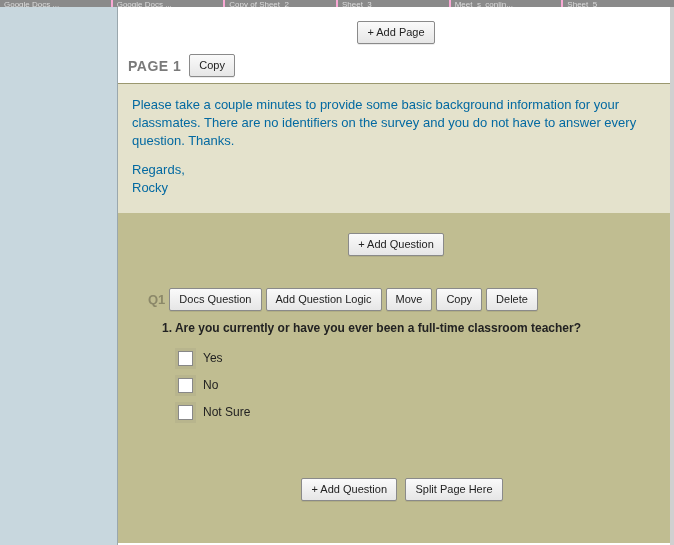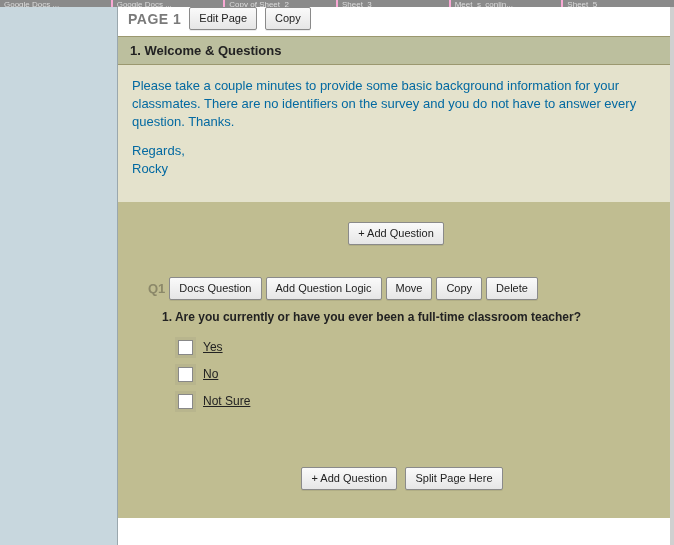--- a/index.html
+++ b/index.html
@@ -88,21 +88,21 @@
   }
 
   .intro-block {
     background: #e4e2cc;
     padding: 12px 14px 16px;
     font-size: 13px;
     line-height: 1.4;
     color: #0369a1;
   }
   .intro-block p { margin-bottom: 10px; }
-  .intro-block p:last-child { margin-bottom: 8px; }
+  .intro-block p:last-child { margin-bottom: 0; }
 
   .add-q-row {
     text-align: center;
     padding: 20px 0 8px;
   }
 
   .question-block {
     padding: 24px 18px 0 30px;
   }
   .q-toolbar {
@@ -128,21 +128,20 @@
   .options {
     padding: 2px 0 0 30px;
   }
   .opt {
     display: flex;
     align-items: center;
     gap: 10px;
     padding: 6px 0;
     font-size: 12px;
     color: #222;
-    text-decoration: underline;
   }
   .opt .chk {
     width: 15px;
     height: 15px;
     background: #fff;
     border: 1px solid #888;
     box-shadow: 0 0 0 3px #b8b58d;
   }
 
   .bottom-actions {
@@ -168,30 +167,31 @@
   <div class="tab">Sheet_3</div>
   <div class="tab">Meet_s_conlin...</div>
   <div class="tab">Sheet_5</div>
 </div>
 
 <div class="app">
   <div class="left-rail"></div>
 
   <div class="main">
 
+    <div class="add-page-row">
+      <span class="btn">+ Add Page</span>
+    </div>
 
     <div class="page-header">
       <span class="page-label">PAGE 1</span>
-      <span class="btn">Edit Page</span>
       <span class="btn">Copy</span>
     </div>
 
     <div class="page-body">
 
-      <div class="section-title-bar">1. Welcome &amp; Questions</div>
 
       <div class="intro-block">
         <p>Please take a couple minutes to provide some basic background information for your classmates. There are no identifiers on the survey and you do not have to answer every question. Thanks.</p>
         <p>
           <span>Regards,</span><br>
           <span>Rocky</span>
         </p>
       </div>
 
       <div class="add-q-row">

